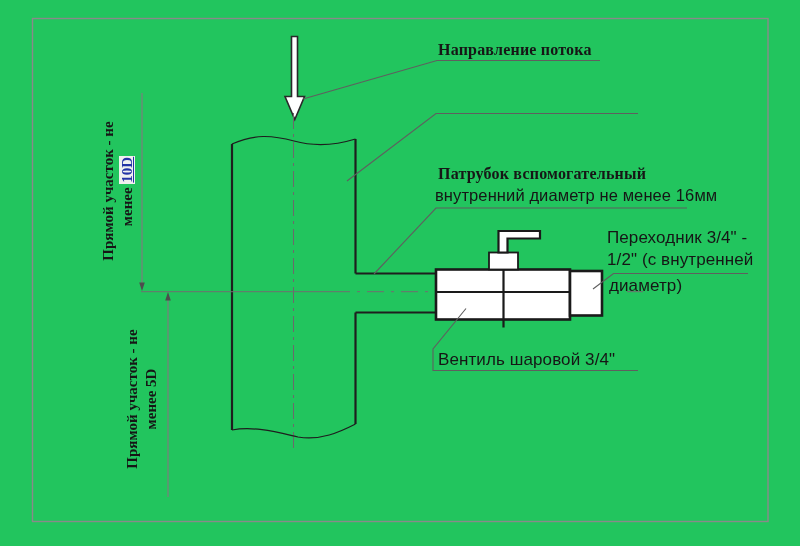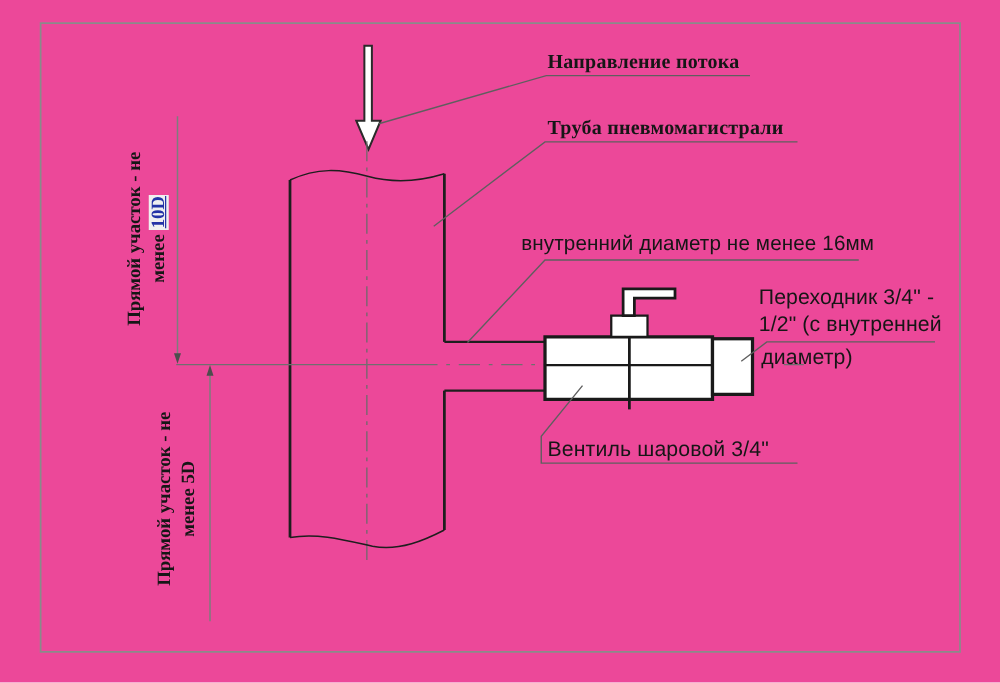--- a/index.html
+++ b/index.html
@@ -1,16 +1,16 @@
 <!DOCTYPE html>
 <html><head>
 <meta charset="utf-8">
 <style>
   html,body{margin:0;padding:0;background:#ffffff;}
-  .canvas{position:relative;width:800px;height:546px;background:#ec4899;overflow:hidden;
+  .canvas{position:relative;width:800px;height:546px;background:#22c55e;overflow:hidden;
           font-family:"Liberation Serif", serif;}
   .canvas svg{position:absolute;left:0;top:0;}
   .lbl{position:absolute;white-space:nowrap;color:#161616;}
   .serifb{font-family:"Liberation Serif", serif;font-weight:bold;font-size:16px;letter-spacing:.2px;}
   .sans{font-family:"Liberation Sans", sans-serif;font-weight:400;font-size:16.5px;letter-spacing:.1px;}
   .sans17{font-family:"Liberation Sans", sans-serif;font-weight:400;font-size:17px;letter-spacing:.1px;}
   .rot{position:absolute;transform:rotate(-90deg);text-align:center;
        font-family:"Liberation Serif", serif;font-weight:bold;font-size:15px;line-height:19px;color:#161616;}
   .dimval-blue{color:#2433a6;text-decoration:underline;background:#f0f0f0;padding:0 1px;}
 </style>
@@ -69,23 +69,23 @@
       <polyline points="303,99 437,60.5 600,60.5"></polyline>
       <polyline points="347,181 436,113.5 638,113.5"></polyline>
       <polyline points="374,274 436,208 687,208"></polyline>
       <polyline points="593,289 613.5,273.5 748,273.5"></polyline>
       <polyline points="466,308.5 433,349 433,370.5 638,370.5"></polyline>
     </g>
   </svg>
 
   <div class="lbl serifb" style="left:438px;top:41px;">Направление потока</div>
 
-  <div class="lbl serifb" style="left:438px;top:94px;">Труба пневмомагистрали</div>
 
-  <div class="lbl sans" style="left:417px;top:186px;">внутренний диаметр не менее 16мм</div>
+  <div class="lbl serifb" style="left:438px;top:165px;">Патрубок вспомогательный</div>
+  <div class="lbl sans" style="left:435px;top:186px;">внутренний диаметр не менее 16мм</div>
 
   <div class="lbl sans17" style="left:607px;top:228px;">Переходник 3/4" -</div>
   <div class="lbl sans17" style="left:607px;top:250px;">1/2" (с внутренней</div>
   <div class="lbl sans17" style="left:609px;top:276px;">диаметр)</div>
 
   <div class="lbl sans17" style="left:438px;top:350px;">Вентиль шаровой 3/4"</div>
 
   <div class="rot" style="left:20px;top:172px;width:196px;">
     <div>Прямой участок - не</div>
     <div><span>менее </span><span class="dimval-blue">10D</span></div>

